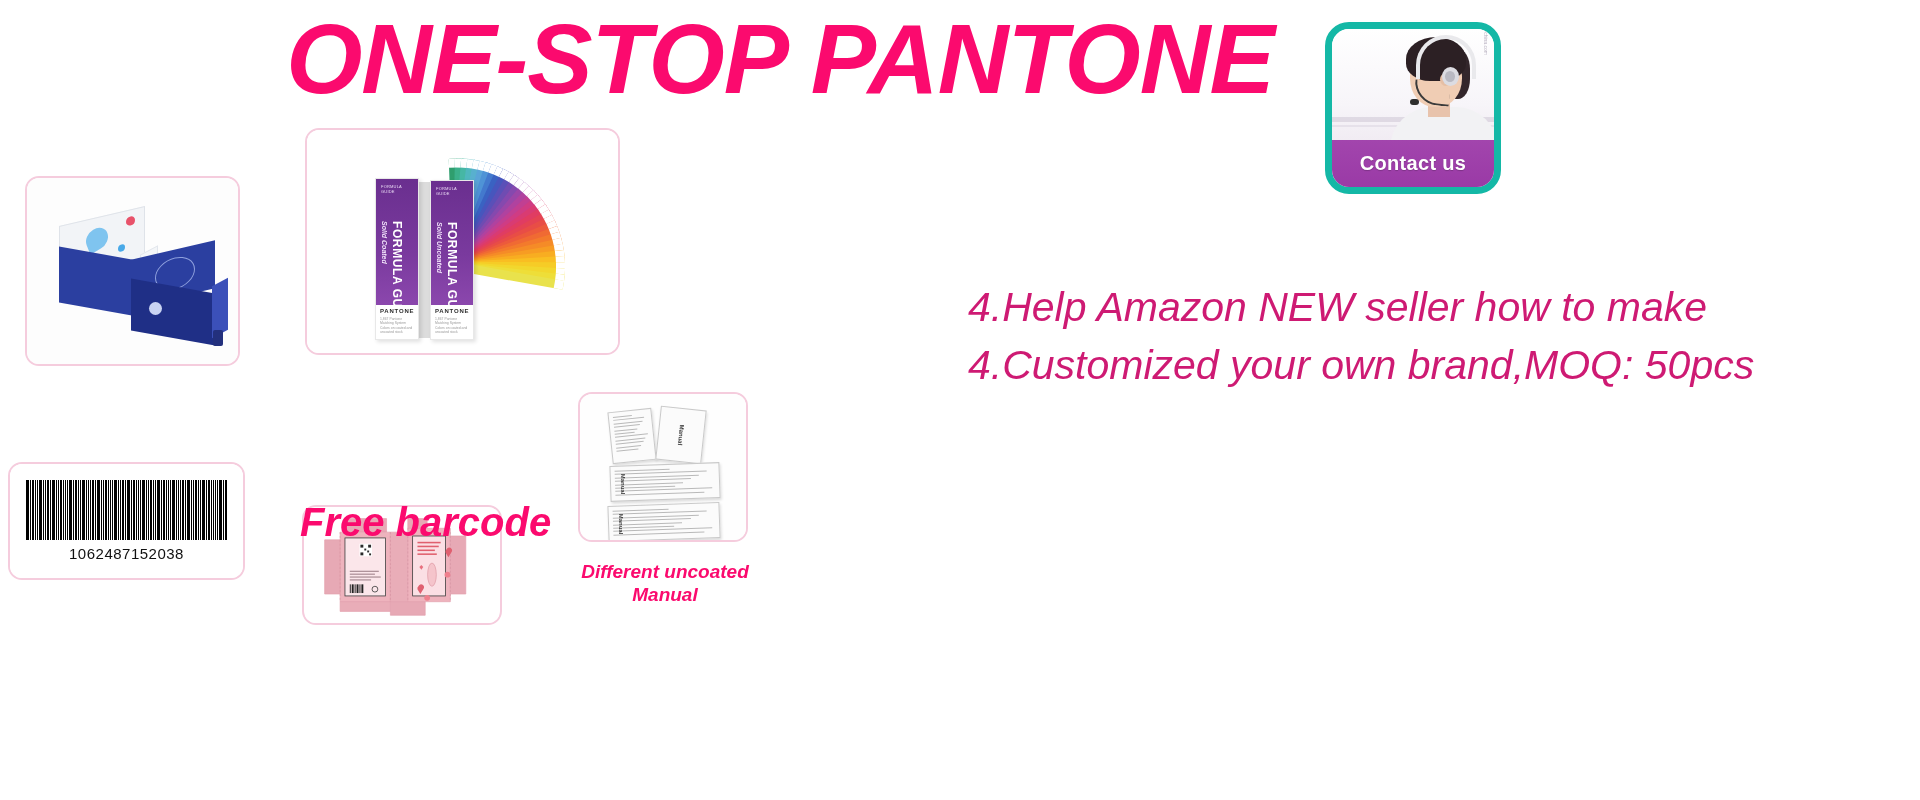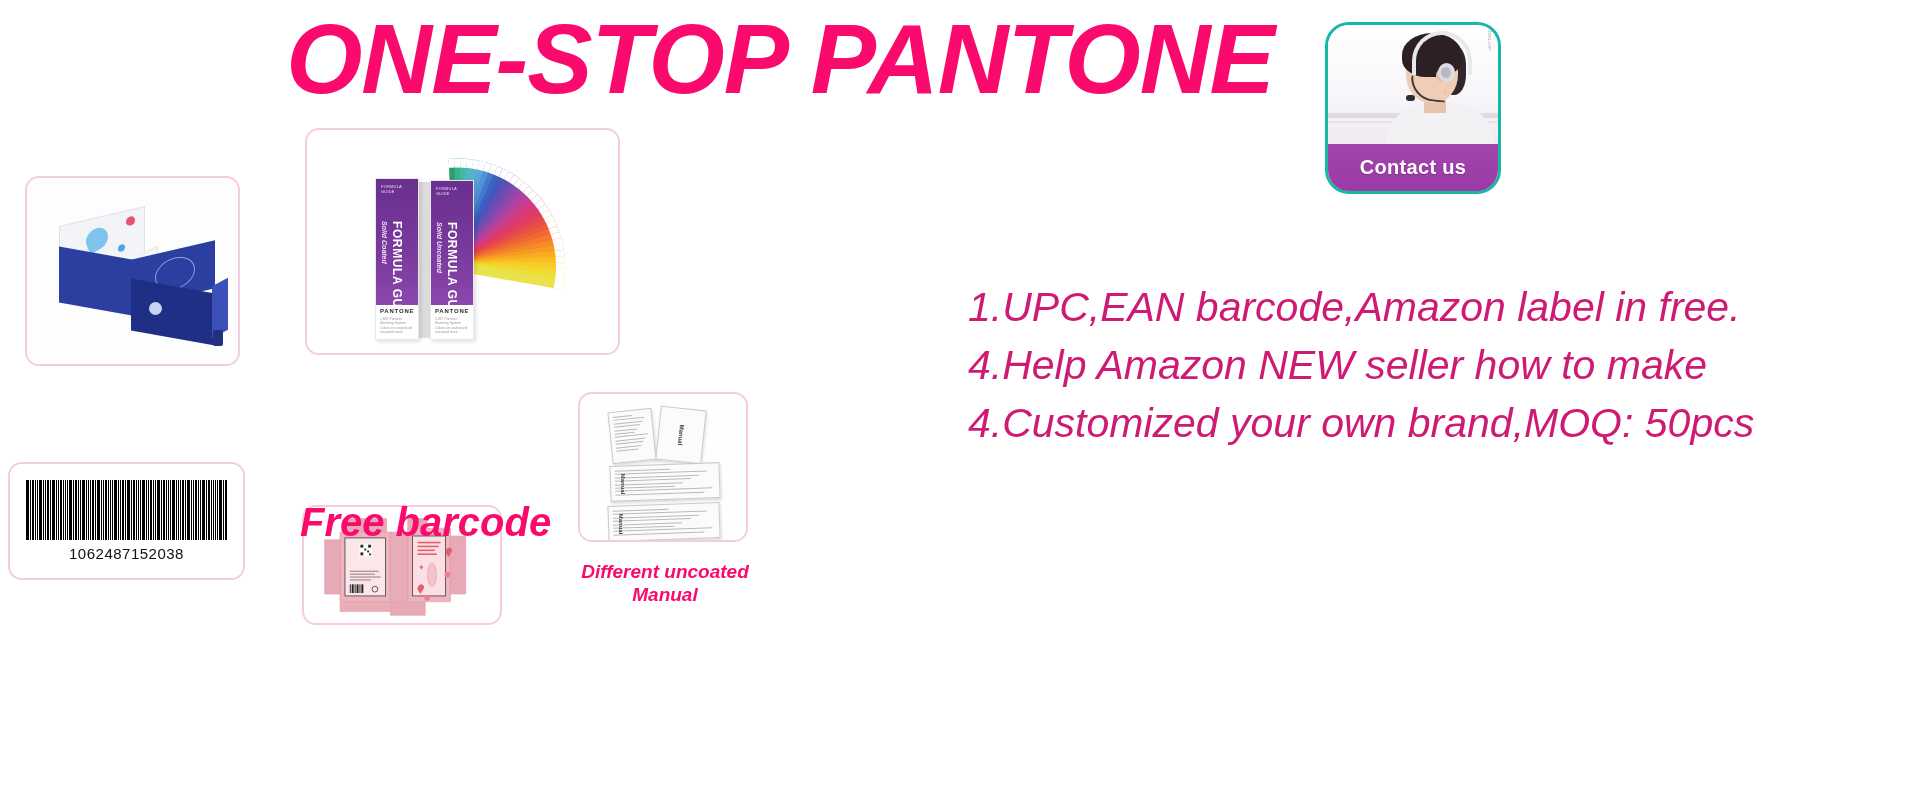--- a/index.html
+++ b/index.html
@@ -160,21 +160,21 @@
   #bars{height:60px;display:flex;align-items:flex-end;}
   #bars .b{background:#000;height:60px;margin-right:1px;}
   #barcode-number{
     margin-top:5px;font-size:15px;color:#111;letter-spacing:.5px;
     font-family:"Liberation Sans","DejaVu Sans",sans-serif;
   }
 
   
   #contact-card{
     left:1325px;top:22px;width:176px;height:172px;
-    border:3px solid #14b8a6;border-radius:24px;overflow:hidden;
+    border:7px solid #14b8a6;border-radius:24px;overflow:hidden;
     background:#fff;box-sizing:border-box;
   }
   #contact-photo{
     position:absolute;left:0;right:0;top:0;height:122px;
     background:
       linear-gradient(180deg,#ffffff 0%,#f7f5f9 62%,#efe9f1 100%);
     overflow:hidden;
   }
   #desk-line{position:absolute;left:0;right:0;top:88px;height:5px;background:#d9d3de;opacity:.8;}
   #desk-line2{position:absolute;left:0;right:0;top:96px;height:2px;background:#e6e1ea;}
@@ -602,16 +602,15 @@
     <div id="headset-mic"></div>
     <div id="headset-tip"></div>
     <div id="watermark">made-in-china.com</div>
   </div>
   <div id="contact-bar">
     <span id="contact-label">Contact us</span>
   </div>
 </div>
 
 <div class="abs" id="service-list">
-  <div class="svc">1.UPC,EAN barcode,Amazon label in free.</div>
   <div class="svc">4.Help Amazon NEW seller how to make</div>
   <div class="svc">4.Customized your own brand,MOQ: 50pcs</div>
 </div>
 
 </body></html>

